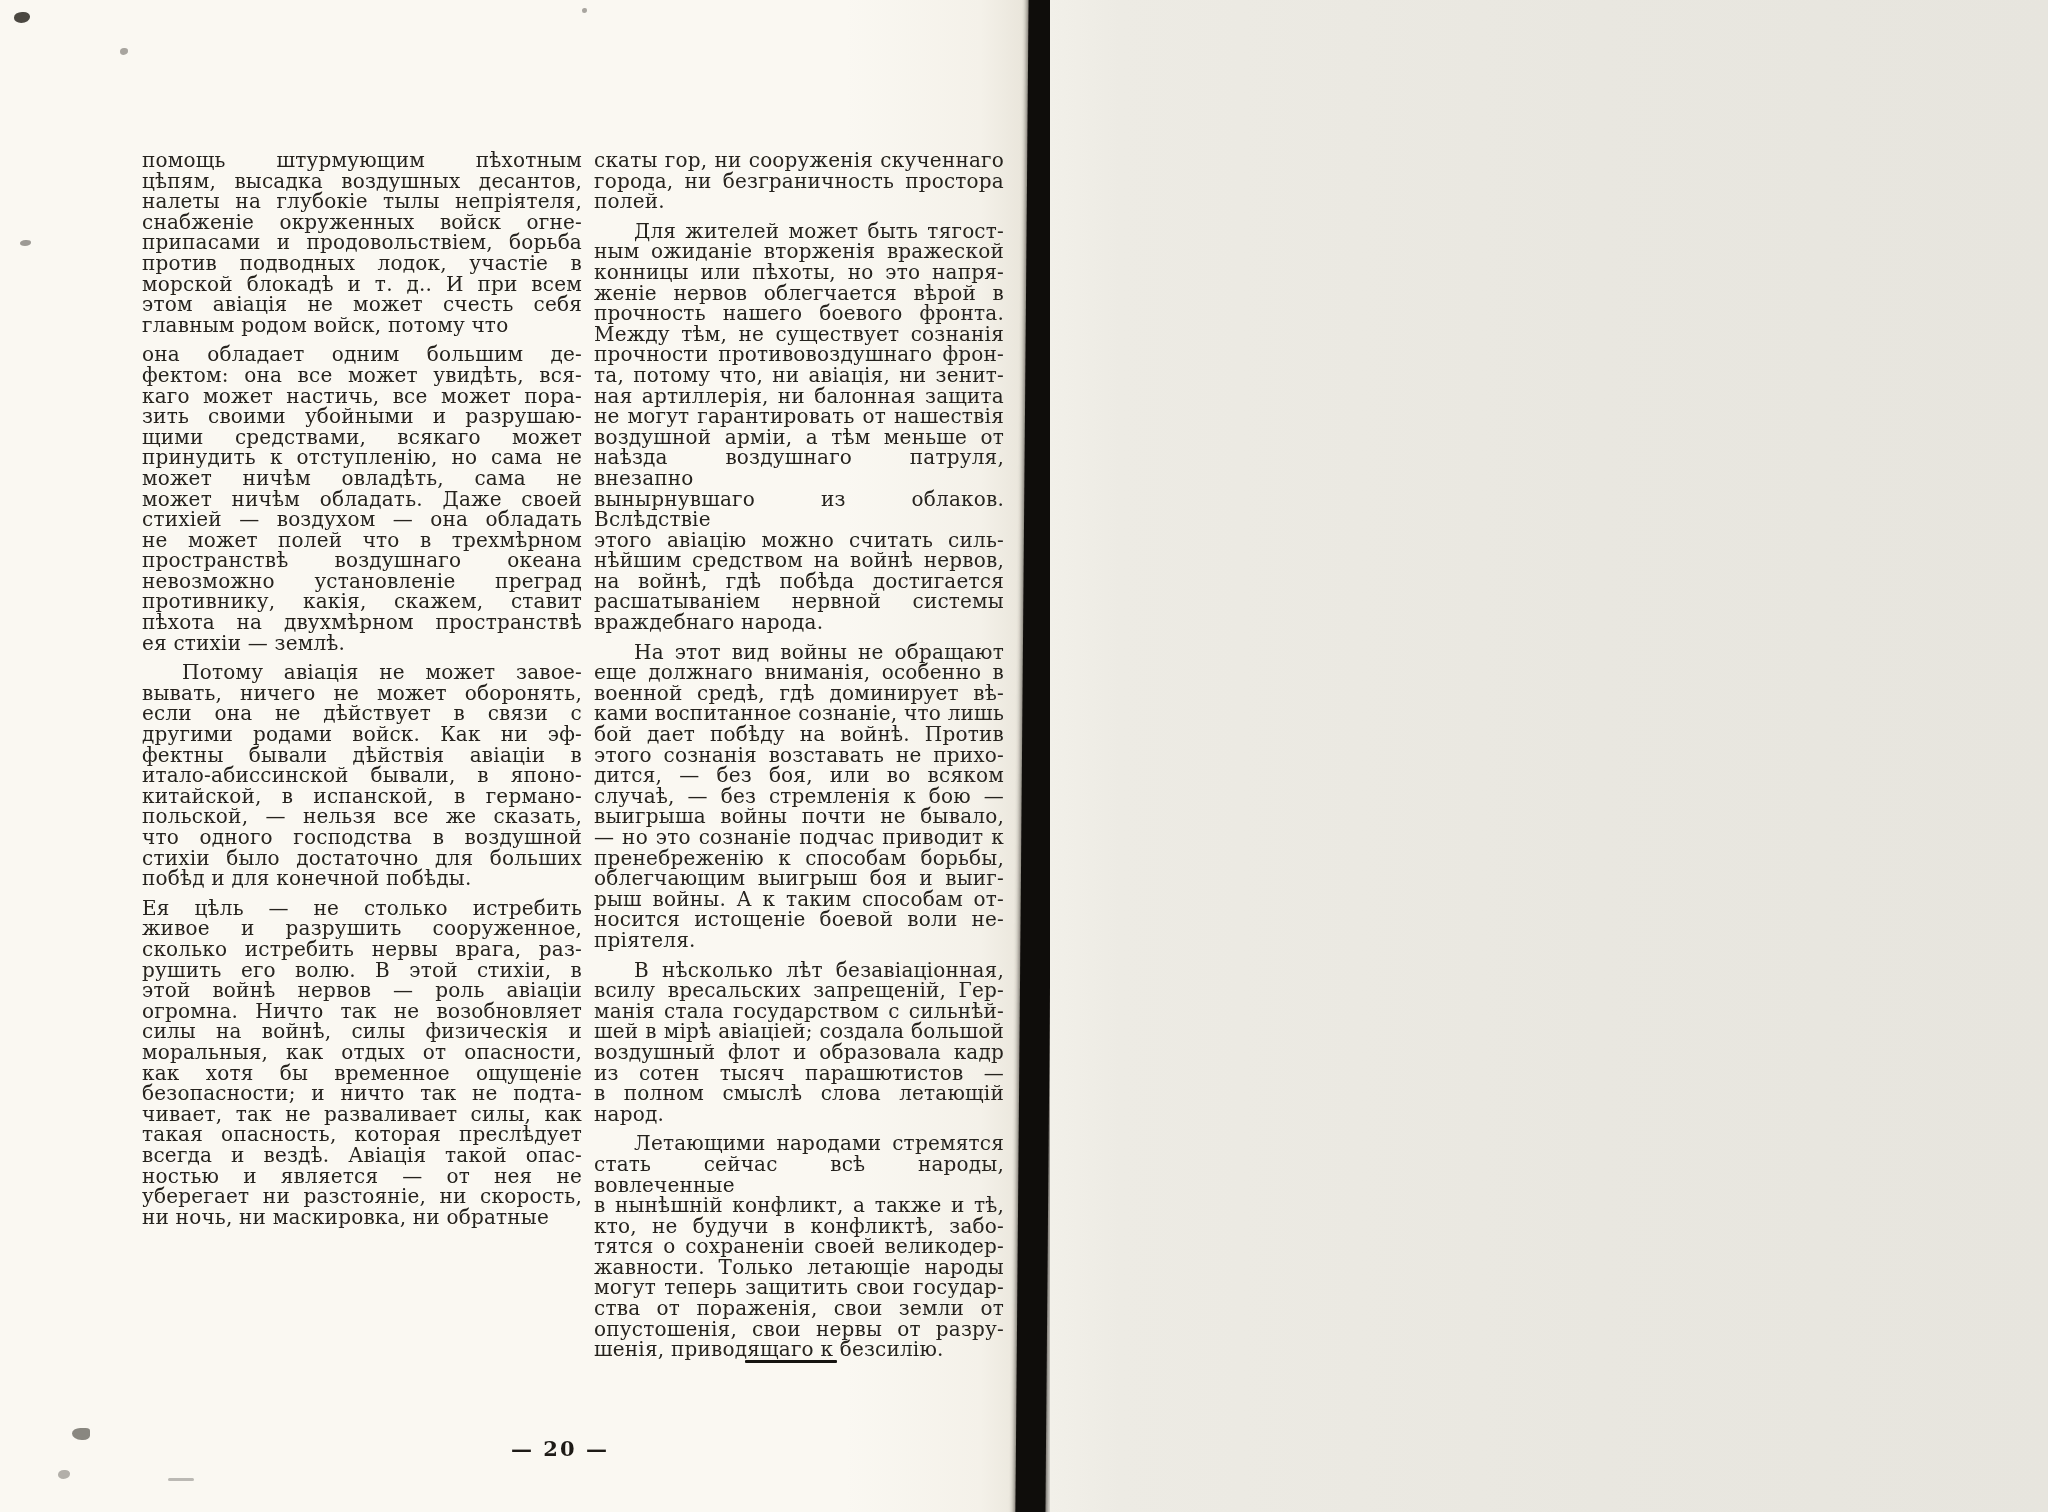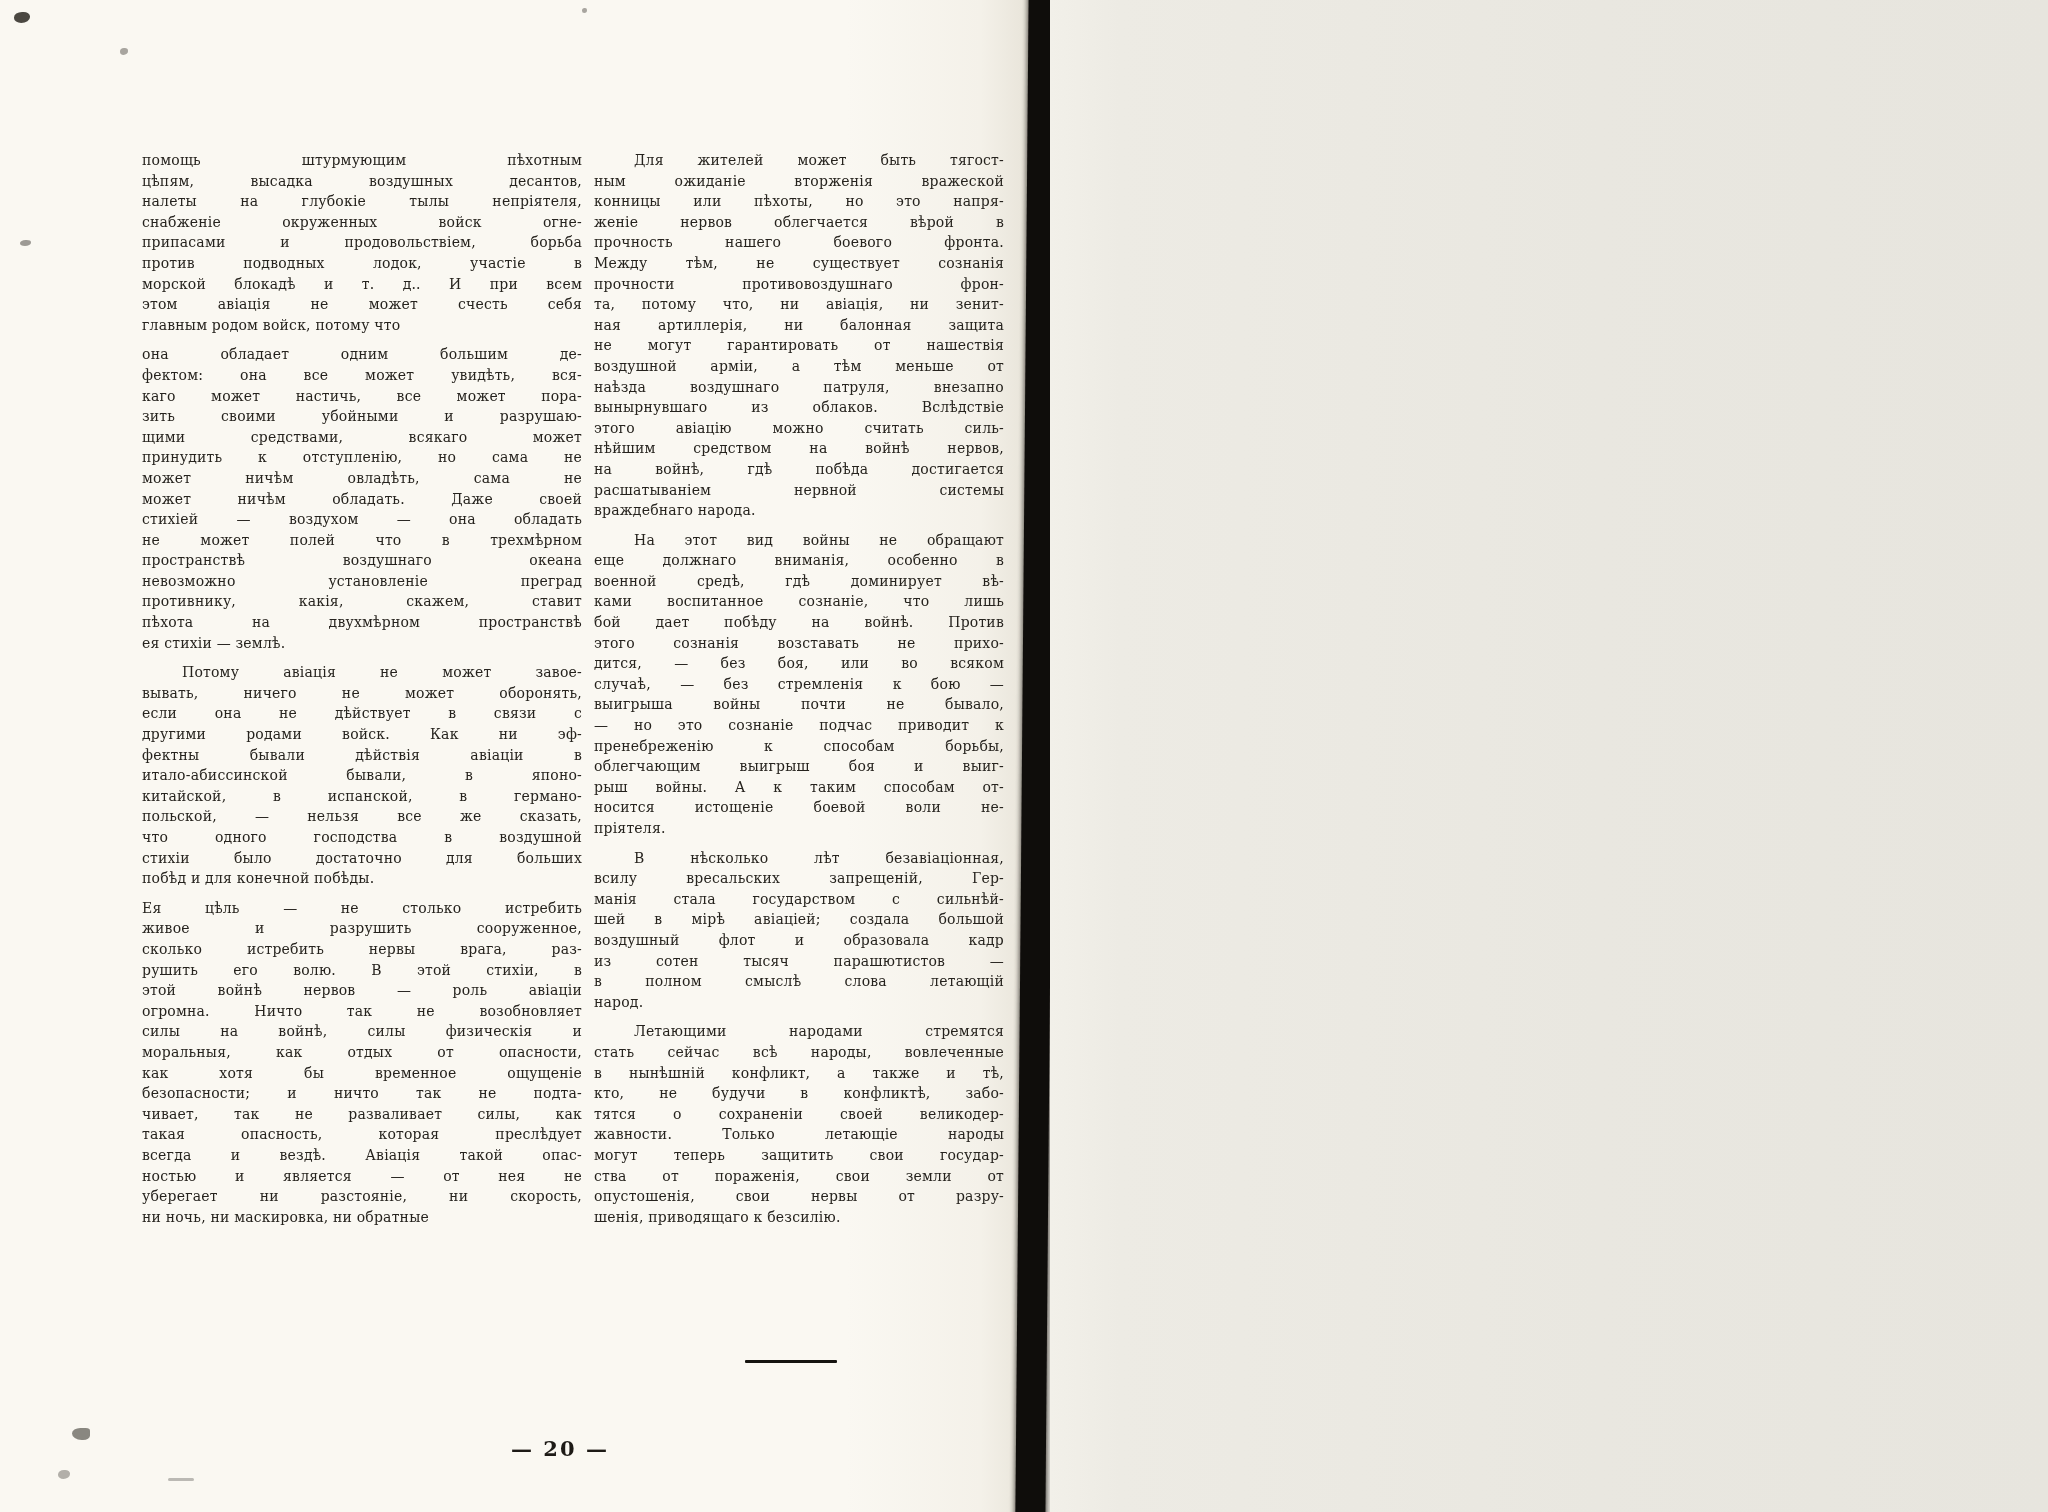--- a/index.html
+++ b/index.html
@@ -21,21 +21,21 @@
     transform:rotate(0.5deg);
     box-shadow:2px 0 4px rgba(20,15,10,.55), -2px 0 4px rgba(20,15,10,.45);
   }
   
   .facing{
     position:absolute;left:1050px;top:0;width:998px;height:1512px;
     background:linear-gradient(90deg,#f2f0e9 0px,#edebe4 70px,#e9e7e0 55%,#e7e5de 100%);
   }
   .col{
     position:absolute;top:150px;color:var(--ink,#26231e);
-    font-size:14px;line-height:20.6px;letter-spacing:.2px;
+    font-size:20px;line-height:20.6px;letter-spacing:.2px;
   }
   .col-left{left:142px;width:440px;}
   .col-right{left:594px;width:410px;}
   .para{margin:0 0 9px 0;}
   .para.big-gap{}
   .line{text-align:justify;text-align-last:justify;white-space:normal;}
   .line.last{text-align-last:left;}
   .para.indent .line.first{padding-left:40px;}
   .end-rule{
     position:absolute;left:745px;top:1360px;width:92px;height:3px;
@@ -116,20 +116,25 @@
           <div class="line">безопасности; и ничто так не подта-</div>
           <div class="line">чивает, так не разваливает силы, как</div>
           <div class="line">такая опасность, которая преслѣдует</div>
           <div class="line">всегда и вездѣ. Авіація такой опас-</div>
           <div class="line">ностью и является — от нея не</div>
           <div class="line">уберегает ни разстояніе, ни скорость,</div>
           <div class="line last">ни ночь, ни маскировка, ни обратные</div>
         </div>
       </div>
     <div class="col col-right" id="col-right">
+        <div class="para">
+          <div class="line first">скаты гор, ни сооруженія скученнаго</div>
+          <div class="line">города, ни безграничность простора</div>
+          <div class="line last">полей.</div>
+        </div>
         <div class="para indent">
           <div class="line first">Для жителей может быть тягост-</div>
           <div class="line">ным ожиданіе вторженія вражеской</div>
           <div class="line">конницы или пѣхоты, но это напря-</div>
           <div class="line">женіе нервов облегчается вѣрой в</div>
           <div class="line">прочность нашего боевого фронта.</div>
           <div class="line">Между тѣм, не существует сознанія</div>
           <div class="line">прочности противовоздушнаго фрон-</div>
           <div class="line">та, потому что, ни авіація, ни зенит-</div>
           <div class="line">ная артиллерія, ни балонная защита</div>

